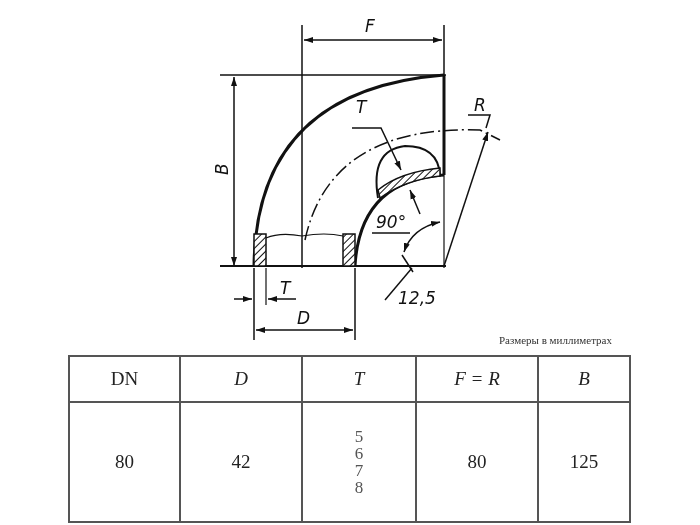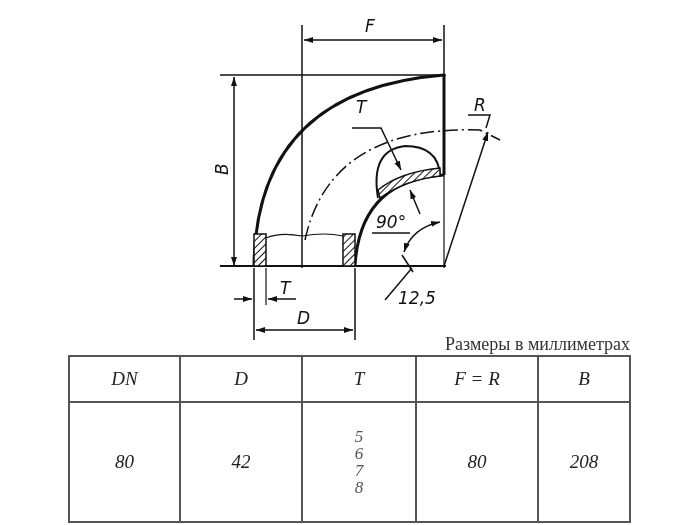--- a/index.html
+++ b/index.html
@@ -1,21 +1,21 @@
 <!DOCTYPE html>
 <html><head>
 <meta charset="utf-8">
 <style>
   html,body{margin:0;padding:0;background:#fff;}
   body{width:700px;height:525px;position:relative;overflow:hidden;font-family:"Liberation Serif",serif;color:#222;}
   #drawing{position:absolute;left:0;top:0;width:700px;height:345px;}
   .lbl{font-family:"DejaVu Sans",sans-serif;font-style:italic;font-size:17px;fill:#111;}
-  .caption{position:absolute;right:70px;top:334px;font-size:18px;color:#333;margin-left:24px;}
+  .caption{position:absolute;right:88px;top:334px;font-size:11px;color:#333;margin-left:24px;}
   table{position:absolute;left:68px;top:355px;border-collapse:collapse;width:563px;}
-  td,th{border:2px solid #555;text-align:center;font-weight:normal;font-size:19px;color:#222;font-style:italic;}
+  td,th{border:2px solid #555;text-align:center;font-weight:normal;font-size:19px;color:#222;}
   th{height:42px;}
   td{height:116px;}
   .it{font-style:italic;}
   .stack{font-size:17px;line-height:17px;color:#555;}
   .stack div{display:block;}
 </style>
 </head>
 <body>
 
 <svg id="drawing" viewBox="0 0 700 345" xmlns="http://www.w3.org/2000/svg">
@@ -115,16 +115,16 @@
     <td>42</td>
     <td>
       <div class="stack">
         <div>5</div>
         <div>6</div>
         <div>7</div>
         <div>8</div>
       </div>
     </td>
     <td>80</td>
-    <td>208</td>
+    <td>125</td>
   </tr>
 </tbody>
   </table>
 
 </body></html>

